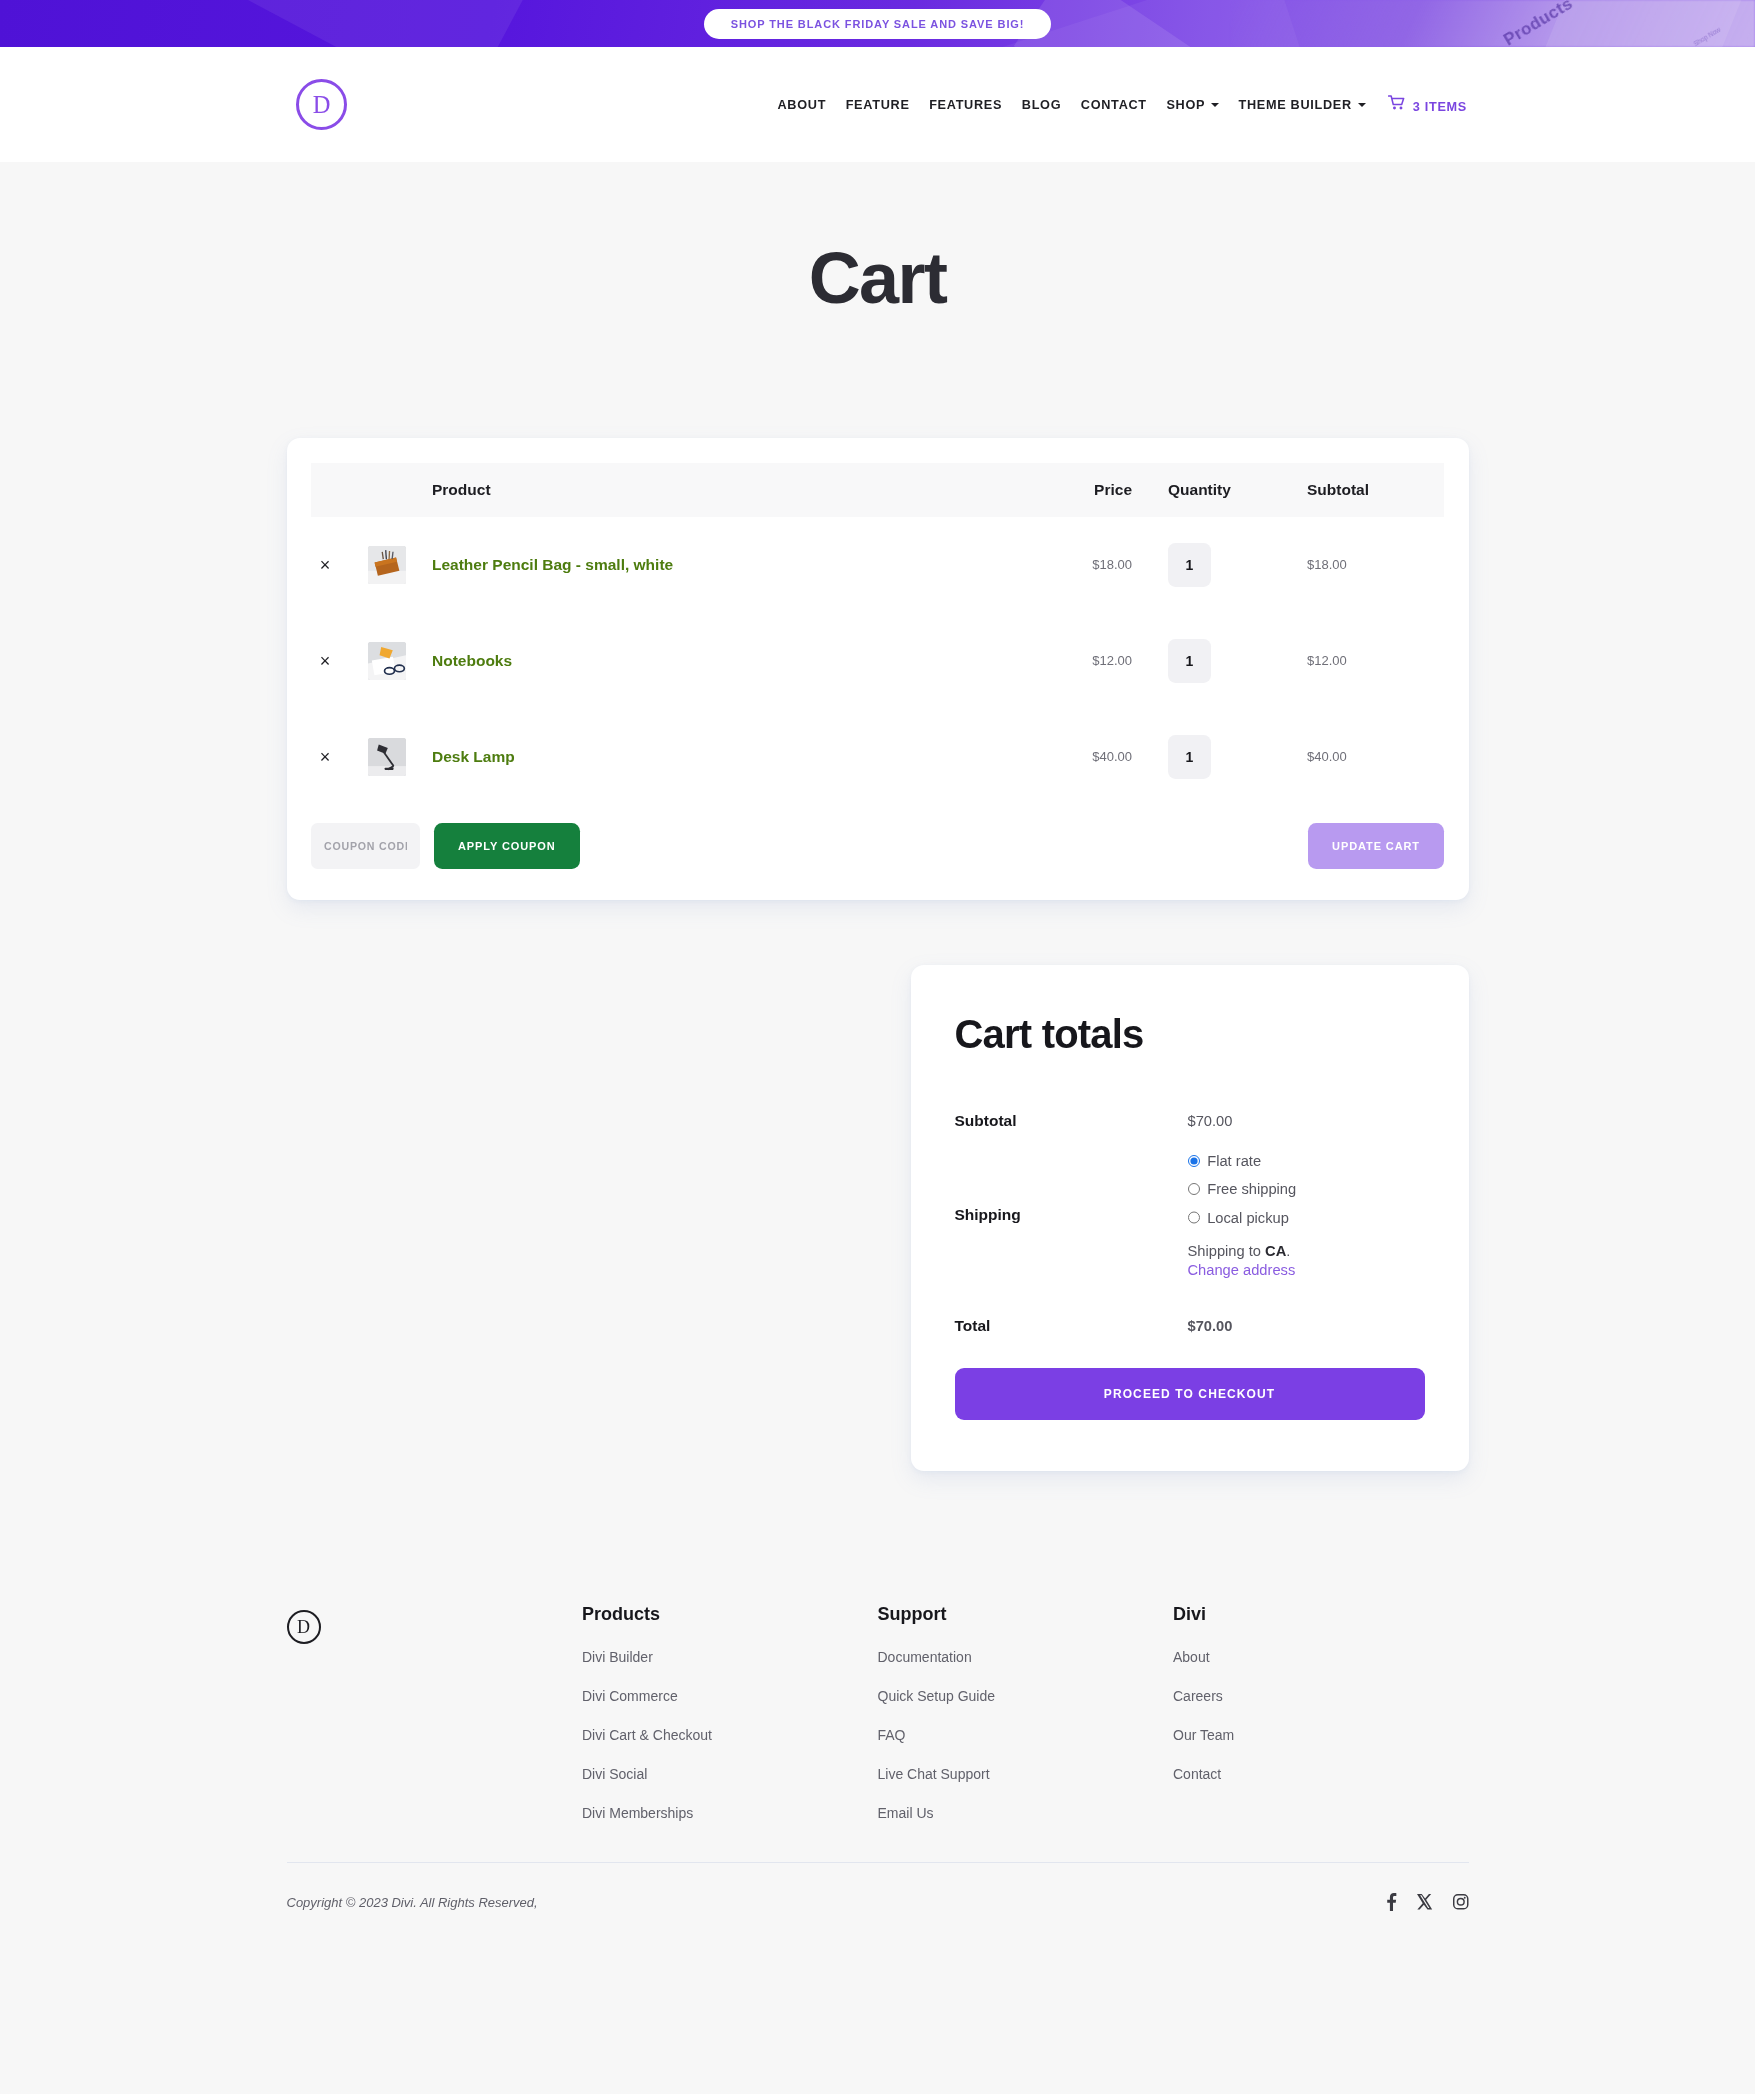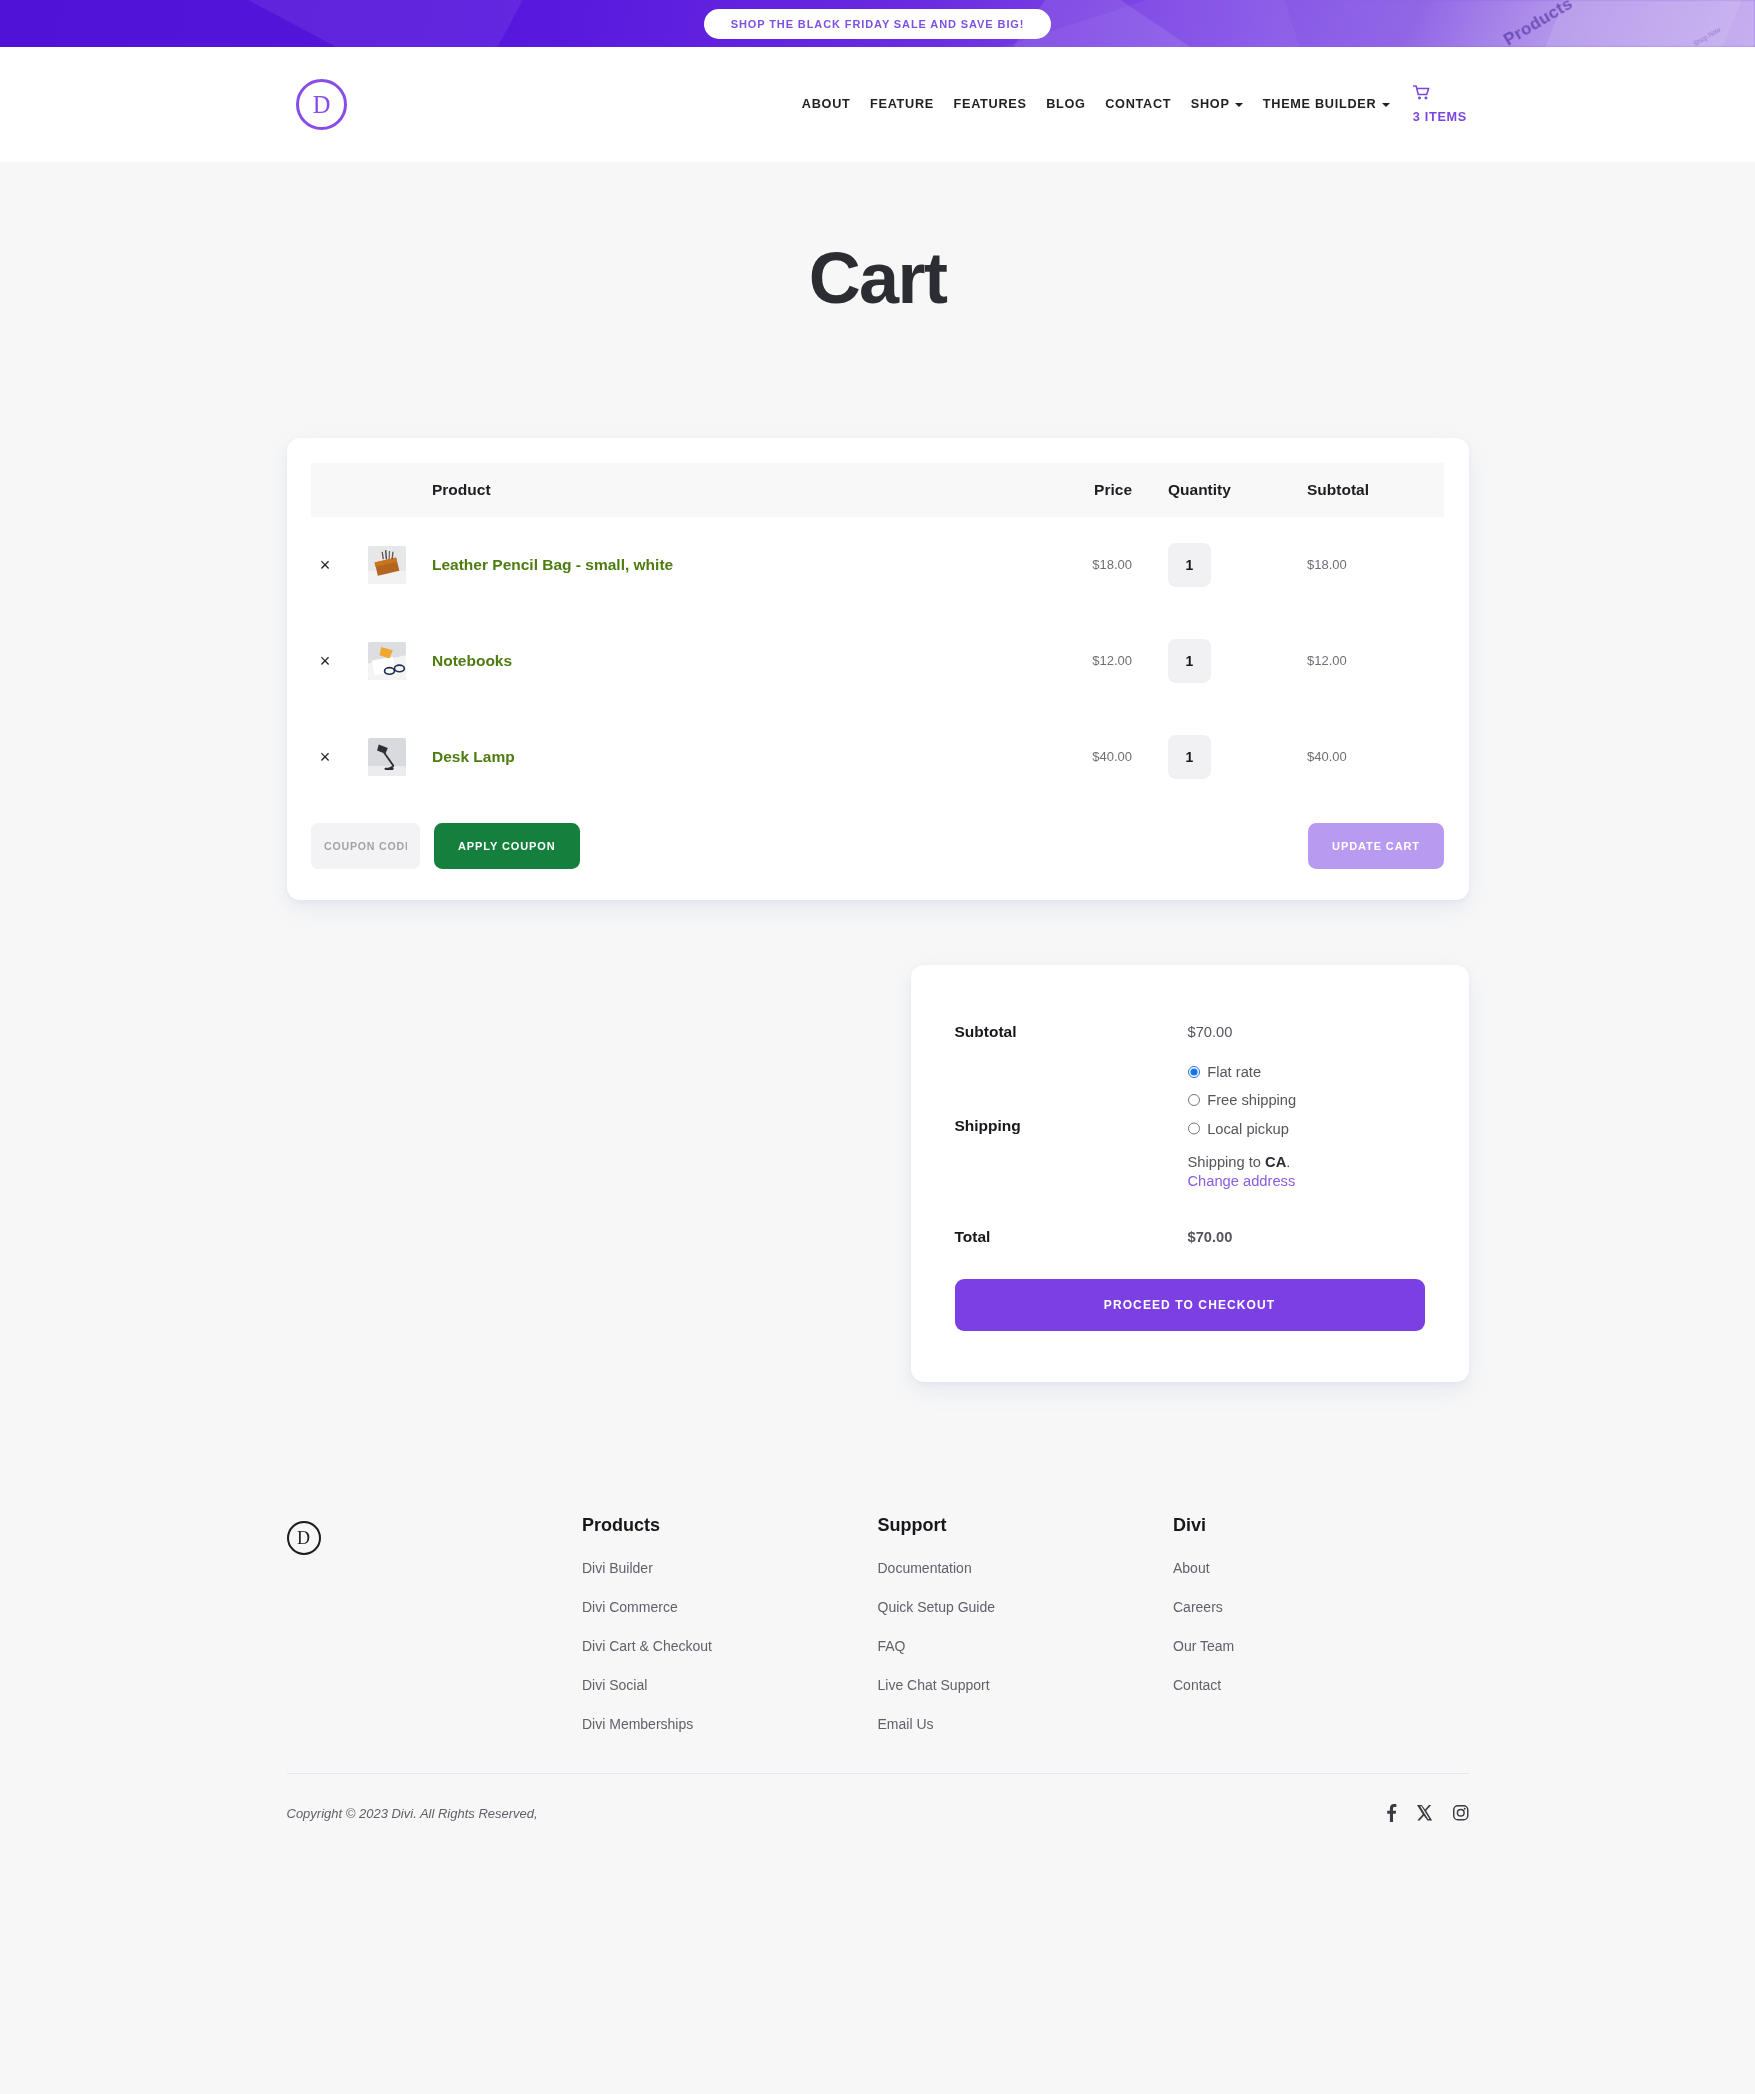--- a/index.html
+++ b/index.html
@@ -115,25 +115,24 @@
   }
   .nav-caret {
     display: inline-block;
     width: 0; height: 0;
     border-left: 4.1px solid transparent;
     border-right: 4.1px solid transparent;
     border-top: 4.1px solid #1f1f24;
     position: relative; top: 0.8px;
   }
   .cart-link {
-    display: flex; align-items: flex-start; gap: 7.4px;
+    display: flex; align-items: flex-end; gap: 7.4px;
     padding-left: 13px;
     cursor: pointer;
     text-decoration: none;
-    flex-direction: column;
   }
   .cart-count {
     font-size: 12.7px; font-weight: 700; letter-spacing: 0.7px;
     color: #7a45e0;
     white-space: nowrap;
   }
 
   
   .page-title {
     text-align: center;
@@ -529,20 +528,21 @@
 
     <div class="cart-actions">
       <input class="coupon-input" type="text" placeholder="COUPON CODE" style="">
       <button class="btn-apply">APPLY COUPON</button>
       <button class="btn-update">UPDATE CART</button>
     </div>
   </section>
 
   <div class="totals-wrap">
     <section class="totals-card">
+      <h2 class="totals-title">Cart totals</h2>
 
       <table class="totals-table">
         <tbody>
           <tr>
             <th>Subtotal</th>
             <td>$70.00</td>
           </tr>
 
           <tr>
             <th>Shipping</th>

